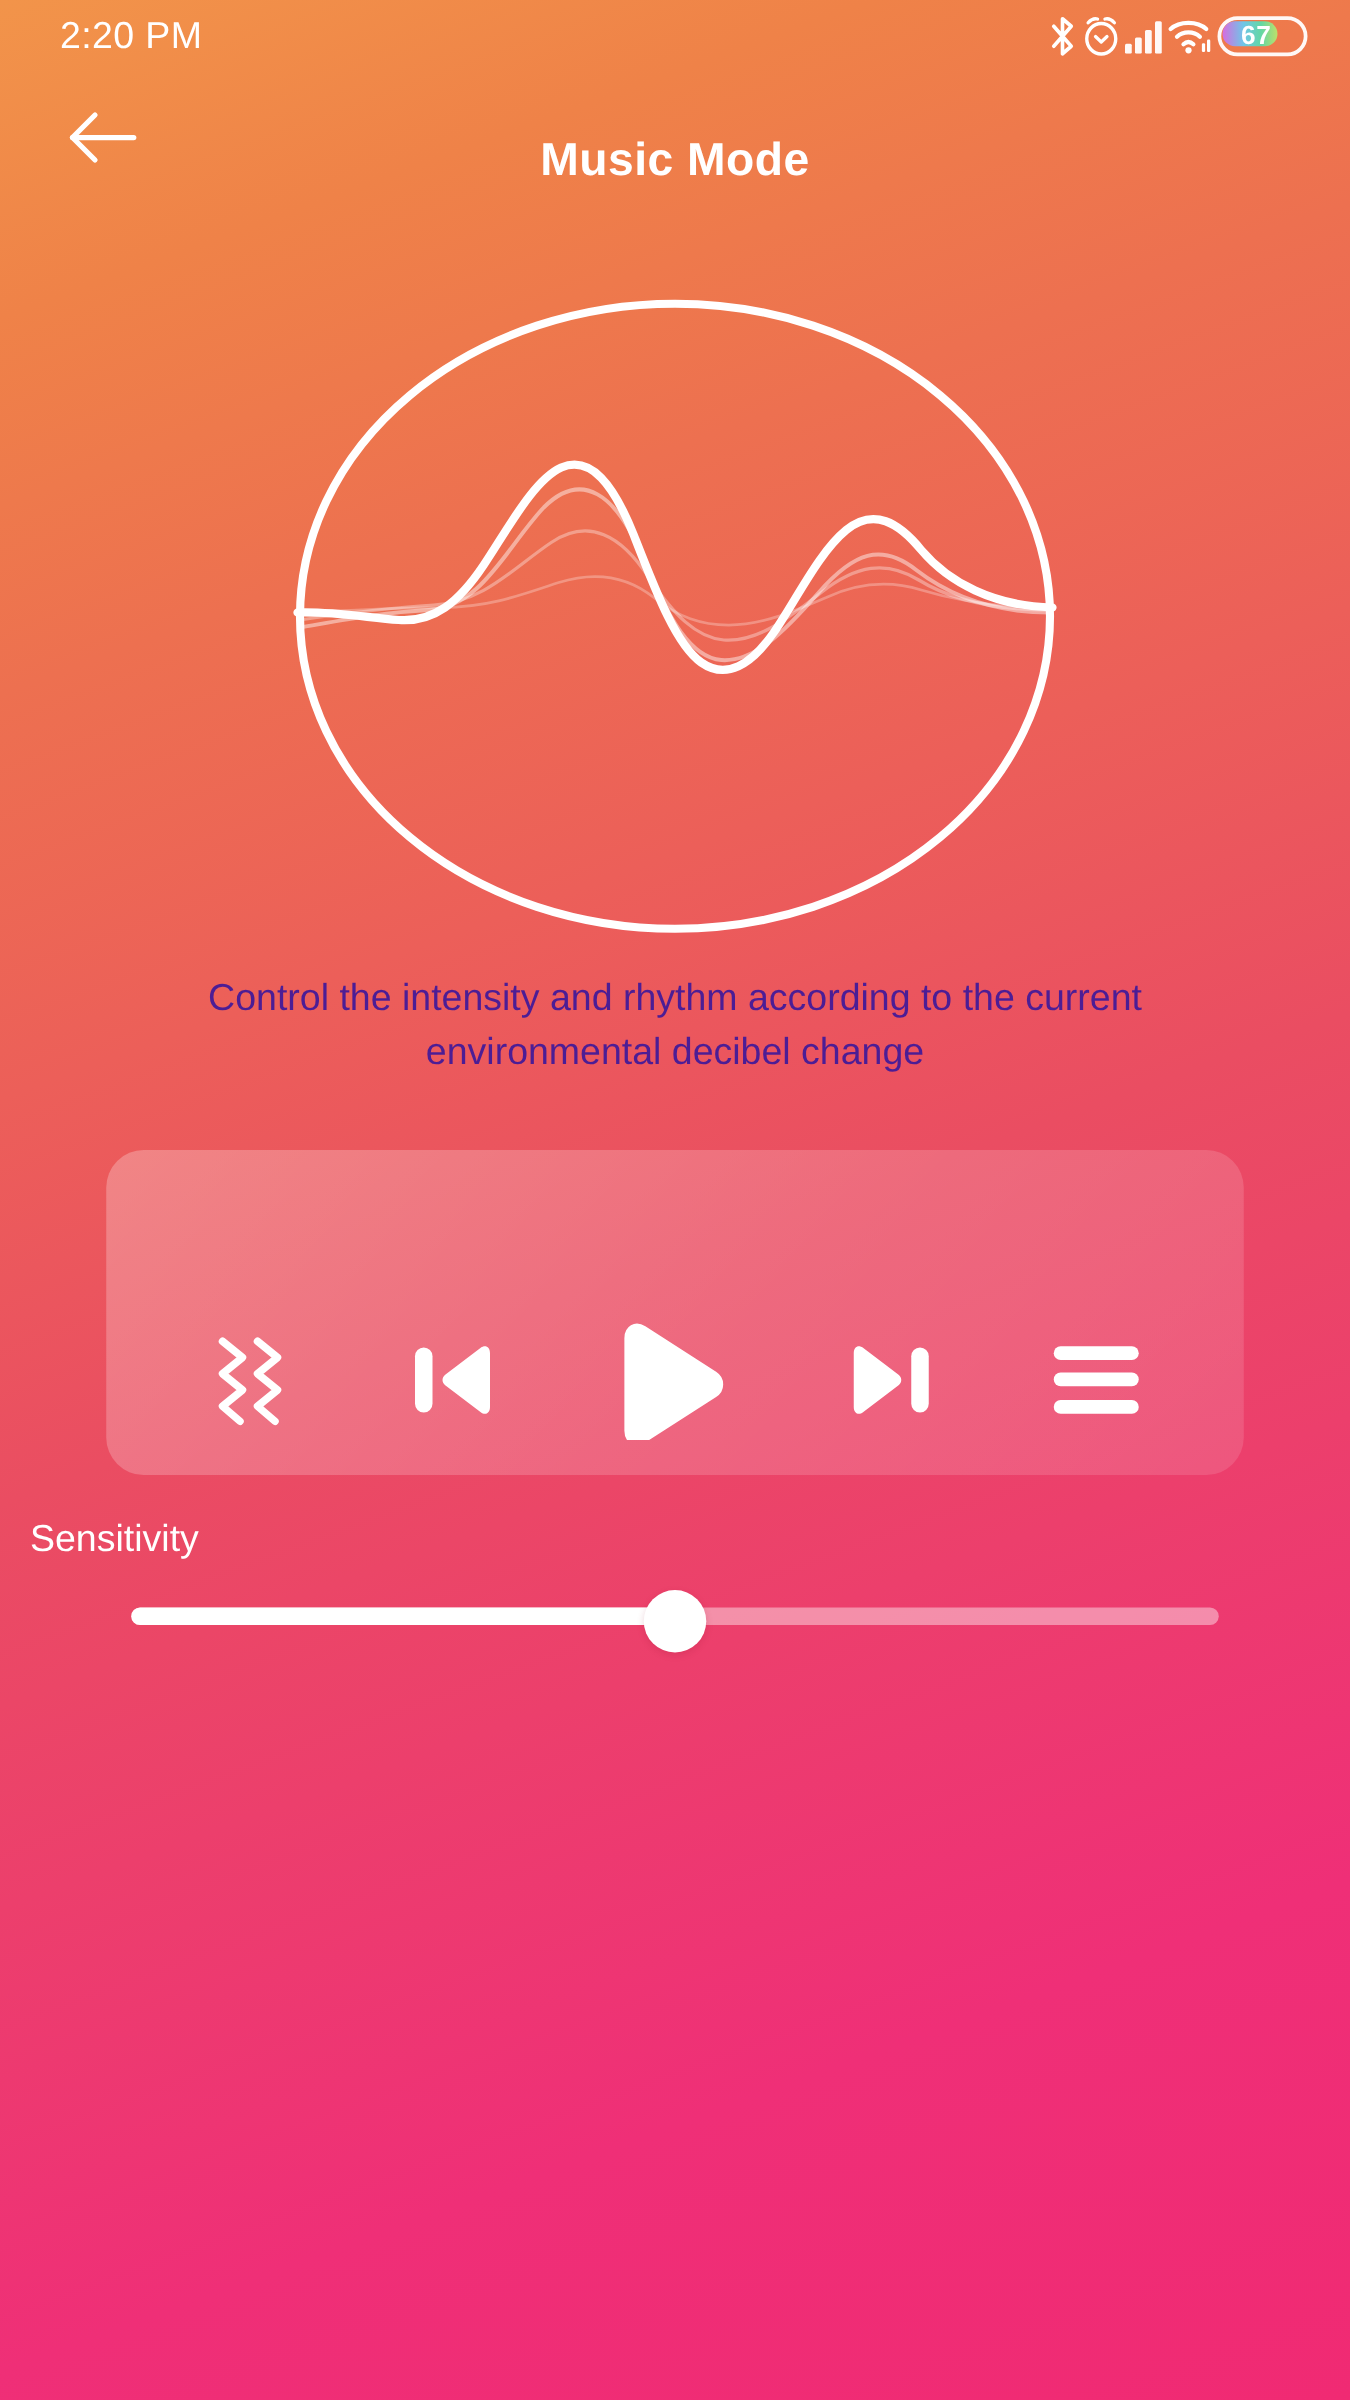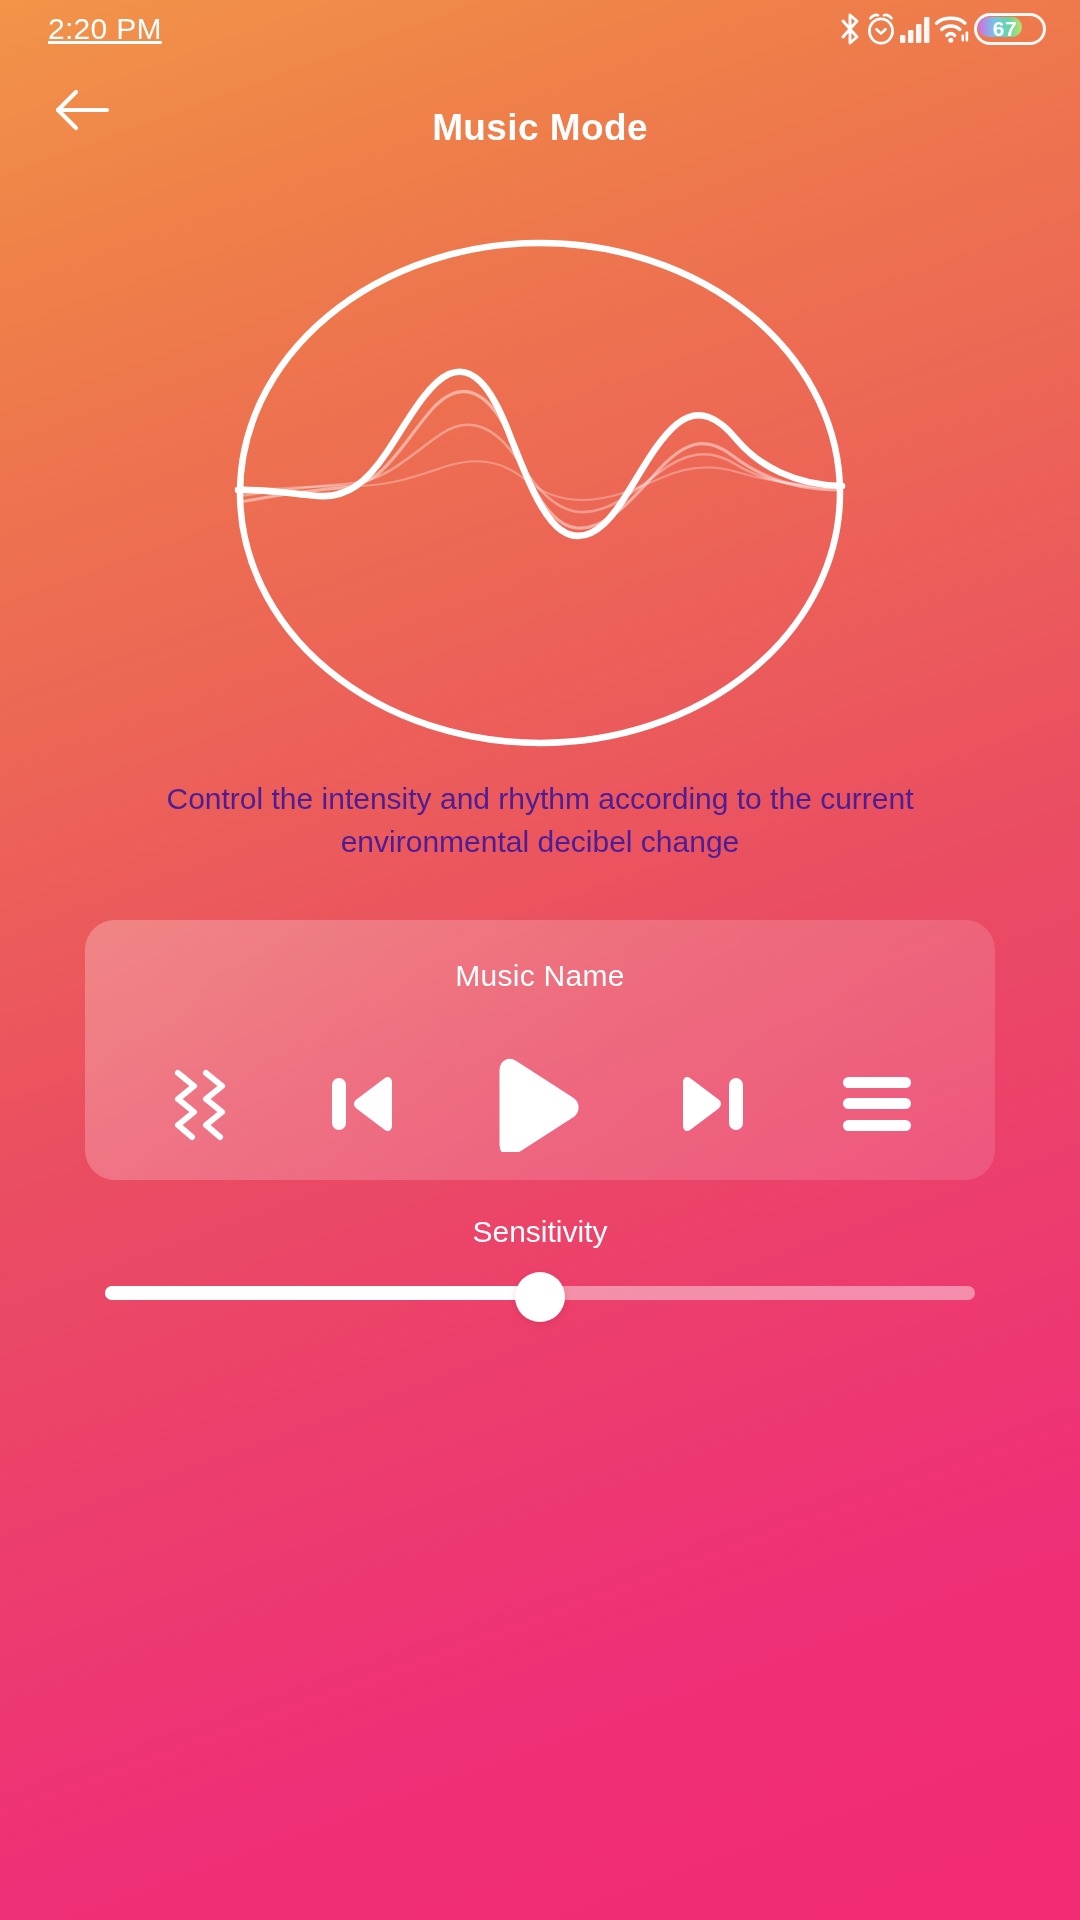--- a/index.html
+++ b/index.html
@@ -10,21 +10,21 @@
     position:relative; overflow:hidden; color:#fff;
     -webkit-font-smoothing:antialiased;
   }
 
   
   .statusbar{
     position:absolute; top:0; left:0; width:1080px; height:58px;
     display:flex; align-items:center; justify-content:space-between;
     padding:0 34px 0 48px;
   }
-  .clock{ font-size:30px; font-weight:500; letter-spacing:.3px; color:#ffffff;text-decoration:underline; }
+  .clock{ font-size:30px; font-weight:500; letter-spacing:.3px; color:#ffffff; }
   .sysicons{ display:flex; align-items:center; gap:2px; }
   .sysicons svg{ display:block; }
   .battery{ position:relative; width:72px; height:32px; }
   .batt-shell{
     position:absolute; inset:0; border:3px solid rgba(255,255,255,.95);
     border-radius:16px;
   }
   .batt-fill{
     position:absolute; left:4px; top:4px; height:20px; width:44px; border-radius:10px;
     background:linear-gradient(90deg,#d66ce0 0%,#6fc6e8 38%,#63d7a4 70%,#bde06a 100%);
@@ -86,22 +86,22 @@
   }
   .ctrl svg{ display:block; }
   .ctrl-vibrate{ width:86px; height:96px; }
   .ctrl-prev{ width:90px; height:92px; }
   .ctrl-play{ width:110px; height:112px; }
   .ctrl-next{ width:90px; height:92px; }
   .ctrl-list{ width:92px; height:92px; }
 
   
   .sens-label{
-    position:absolute; left:0; top:1215px; width:1080px; text-align:center;
-    font-size:30px; font-weight:400;
+    position:absolute; left:0; top:1215px; width:1080px; 
+    font-size:30px; font-weight:400;padding-left:24px;
   }
   .slider-wrap{
     position:absolute; left:105px; top:1276px; width:870px; height:34px;
   }
   .track-bg{
     position:absolute; left:0; top:10px; width:870px; height:14px;
     border-radius:7px; background:rgba(255,255,255,.42);
   }
   .track-fill{
     position:absolute; left:0; top:10px; width:438px; height:14px;
@@ -192,21 +192,20 @@
              C172 184 192 146 214 136 C238 126 256 150 272 190
              C290 236 306 278 326 292 C346 306 366 294 384 268
              C402 242 420 204 442 186 C464 168 484 180 502 202
              C524 228 560 247 607 248" stroke="#ffffff" stroke-width="6.6" stroke-linecap="round" stroke-linejoin="round"></path>
   </svg>
 </div>
 
 <div class="desc">Control the intensity and rhythm according to the current environmental decibel change</div>
 
 <div class="player-card">
-  <div class="music-name">Music Name</div>
 
   <div class="controls">
 
     <button class="ctrl ctrl-vibrate">
       <span>
         <svg width="60" height="74" viewBox="0 0 60 74" fill="none">
           <path d="M8 6 L24 19 L8 32 L24 45 L8 58 L22 70" stroke="#fff" stroke-width="6" stroke-linecap="round" stroke-linejoin="round"></path>
           <path d="M36 6 L52 19 L36 32 L52 45 L36 58 L50 70" stroke="#fff" stroke-width="6" stroke-linecap="round" stroke-linejoin="round"></path>
         </svg>
       </span>

